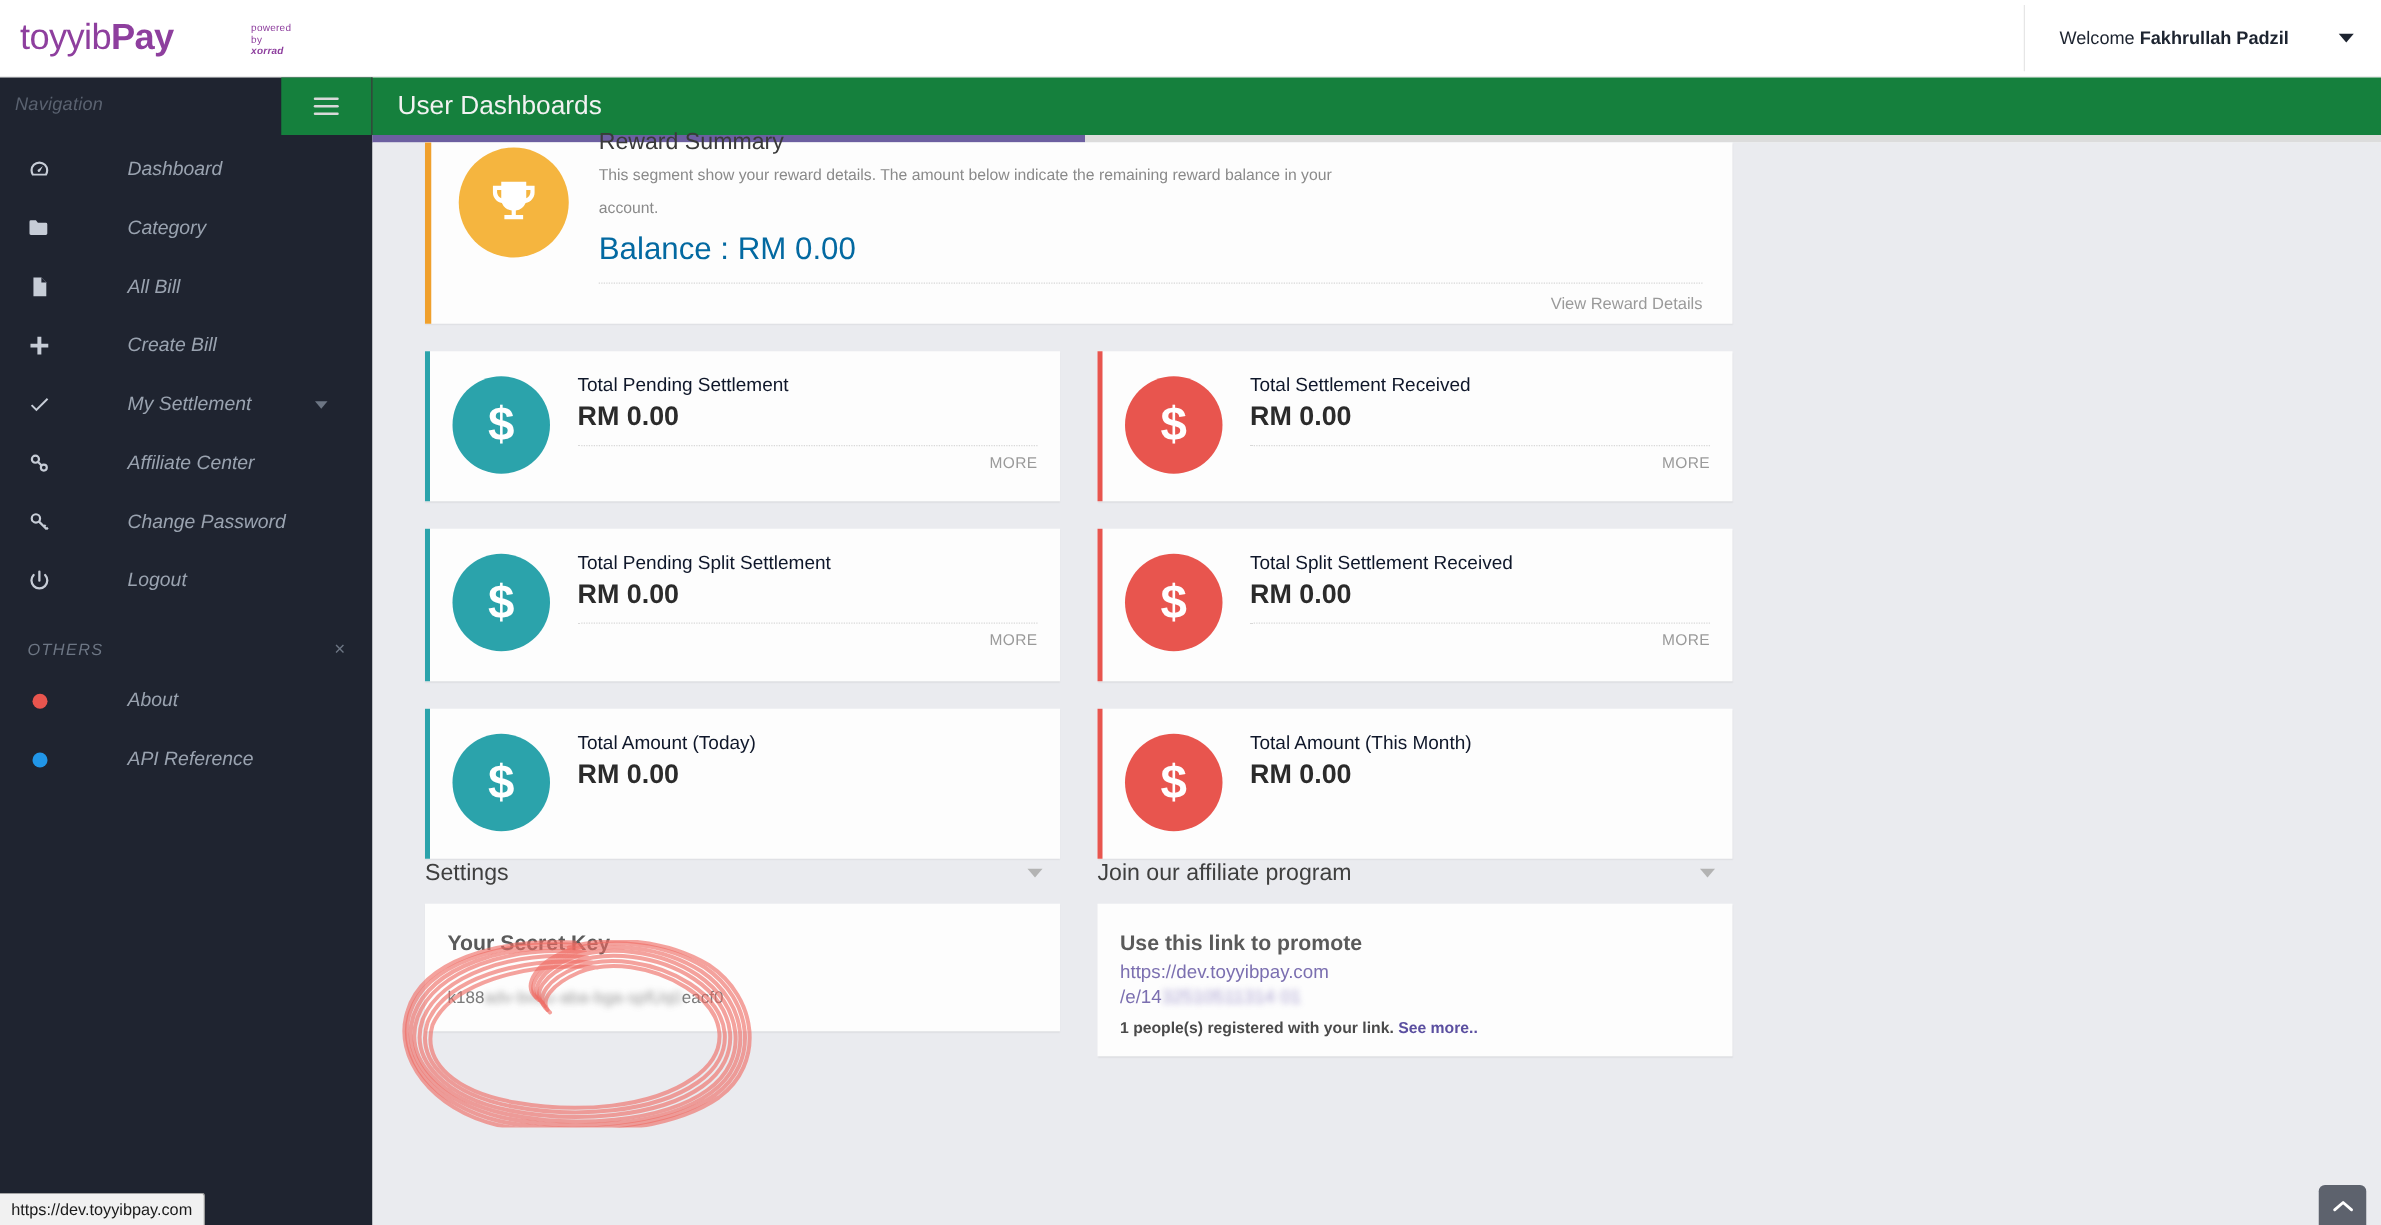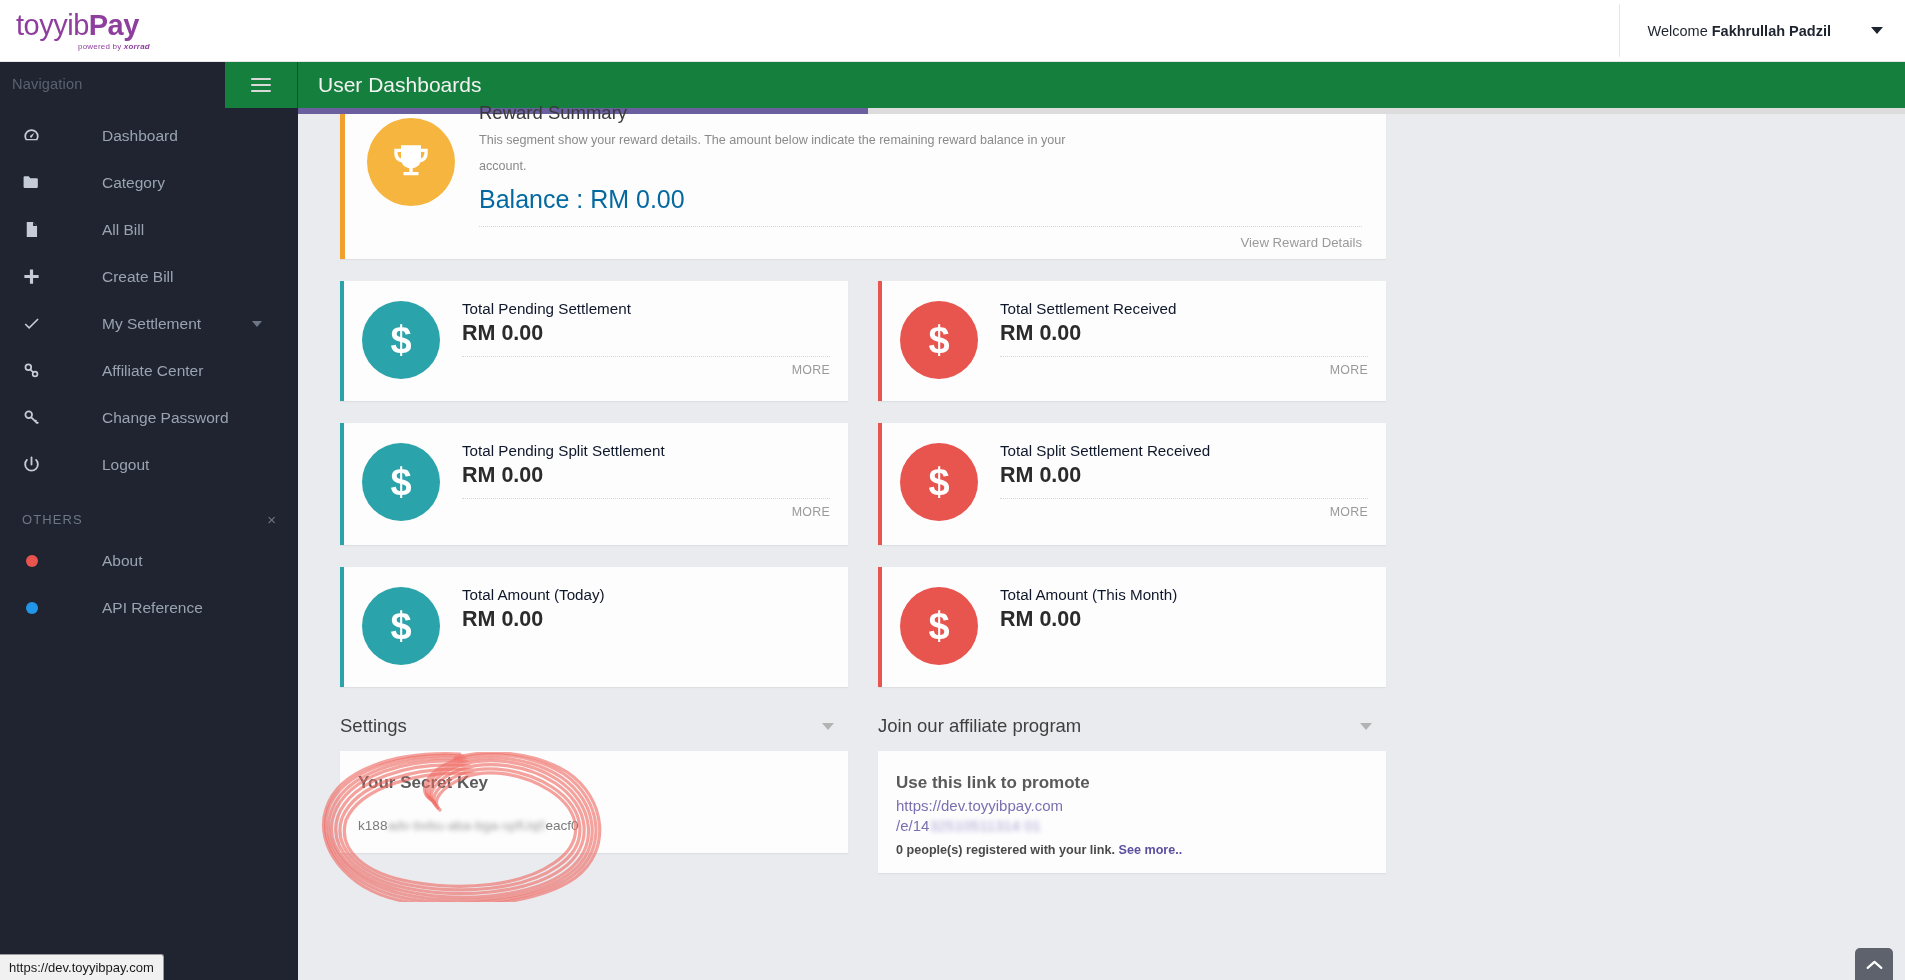--- a/index.html
+++ b/index.html
@@ -10,21 +10,21 @@
   }
 
   #app { position: relative; width: 1905px; height: 980px; }
 
   
   .topbar {
     position: absolute; top: 0; left: 0; width: 1905px; height: 62px;
     background: #ffffff; display: flex; align-items: center;
     border-bottom: 1px solid #e6e6e6;
   }
-  .brand { width: 225px; padding-left: 16px; display: flex; align-items: flex-start; flex-direction: column; }
+  .brand { width: 225px; padding-left: 16px; display: flex; align-items: flex-start; flex-direction: row; }
   .brand-word { font-size: 29px; letter-spacing: -0.5px; line-height: 1; }
   .brand-a { color: #8e3f9e; font-weight: 400; }
   .brand-b { color: #8e3f9e; font-weight: 700; }
   .brand-sub { font-size: 8px; color: #8e3f9e; margin-top: 2px; margin-left: 62px; letter-spacing: 0.2px; }
   .brand-sub b { font-style: italic; }
 
   .topbar-spacer { flex: 1; }
   .user-box {
     height: 53px; display: flex; align-items: center; gap: 40px;
     padding: 0 22px 0 28px; border-left: 1px solid #e6e6e6;
@@ -33,20 +33,21 @@
   .welcome b { font-weight: 700; }
   .chev-down {
     width: 0; height: 0; border-left: 6px solid transparent;
     border-right: 6px solid transparent; border-top: 7px solid #1d2430;
   }
 
   
   .sidebar {
     position: absolute; top: 62px; left: 0; width: 298px; height: 918px;
     background: #1f2430;
+    font-style: italic;
   }
   .nav-title {
     height: 44px; display: flex; align-items: center; padding-left: 12px;
     font-size: 14.5px; color: #5a6270; letter-spacing: 0.2px;
   }
   .nav-list { padding-top: 6px; }
   .nav-item {
     display: flex; align-items: center; height: 47px; padding-left: 22px;
     color: #97a0ad; cursor: pointer; position: relative;
   }
@@ -139,21 +140,21 @@
   }
   .circ.teal { background: #2ba3ab; }
   .circ.red  { background: #e8554e; }
   .stat-body { flex: 1; padding: 18px 18px 0 22px; min-width: 0; }
   .stat-title { font-size: 15.2px; color: #0f172a; line-height: 1.28; }
   .stat-val { font-size: 21.5px; font-weight: 700; color: #2b2b2b; margin-top: 3px; }
   .stat-sep { border-top: 1px dotted #d8d8d8; margin-top: 10px; }
   .stat-more { text-align: right; font-size: 12.4px; color: #9a9a9a; padding-top: 6px; cursor: pointer; letter-spacing: .3px; }
 
   
-  .panels { display: flex; gap: 30px; margin-top: 28px; }
+  .panels { display: flex; gap: 30px; }
   .panel { flex: 1; }
   .panel-head { display: flex; align-items: center; justify-content: space-between; padding-right: 14px; }
   .panel-title { font-size: 18.5px; color: #3f3f3f; }
   .panel-caret {
     width: 0; height: 0; border-left: 6px solid transparent;
     border-right: 6px solid transparent; border-top: 7px solid #b3b3b3; cursor: pointer;
   }
   .panel-box {
     background: #fdfdfd; margin-top: 14px; padding: 22px 24px 26px 18px;
     box-shadow: 0 1px 1px rgba(0,0,0,.05); position: relative;
@@ -427,21 +428,21 @@
             <span class="panel-title">Join our affiliate program</span>
             <span class="panel-caret"></span>
           </div>
           <div class="panel-box affil">
             <div class="affil-title">Use this link to promote</div>
             <div class="affil-link">
               <div>https://dev.toyyibpay.com</div>
               <div><span>/e/14</span><span class="blur">32510511314 01</span></div>
             </div>
             <div class="affil-note">
-              <span>0 people(s) registered with your link. </span><a>See more..</a>
+              <span>1 people(s) registered with your link. </span><a>See more..</a>
             </div>
           </div>
         </div>
       </div>
 
     </div>
   </div>
 
   <svg class="scribble" viewBox="0 0 330 150">
     <g fill="none" stroke="#ef6a63" stroke-opacity="0.62" stroke-width="3.2" stroke-linecap="round">

